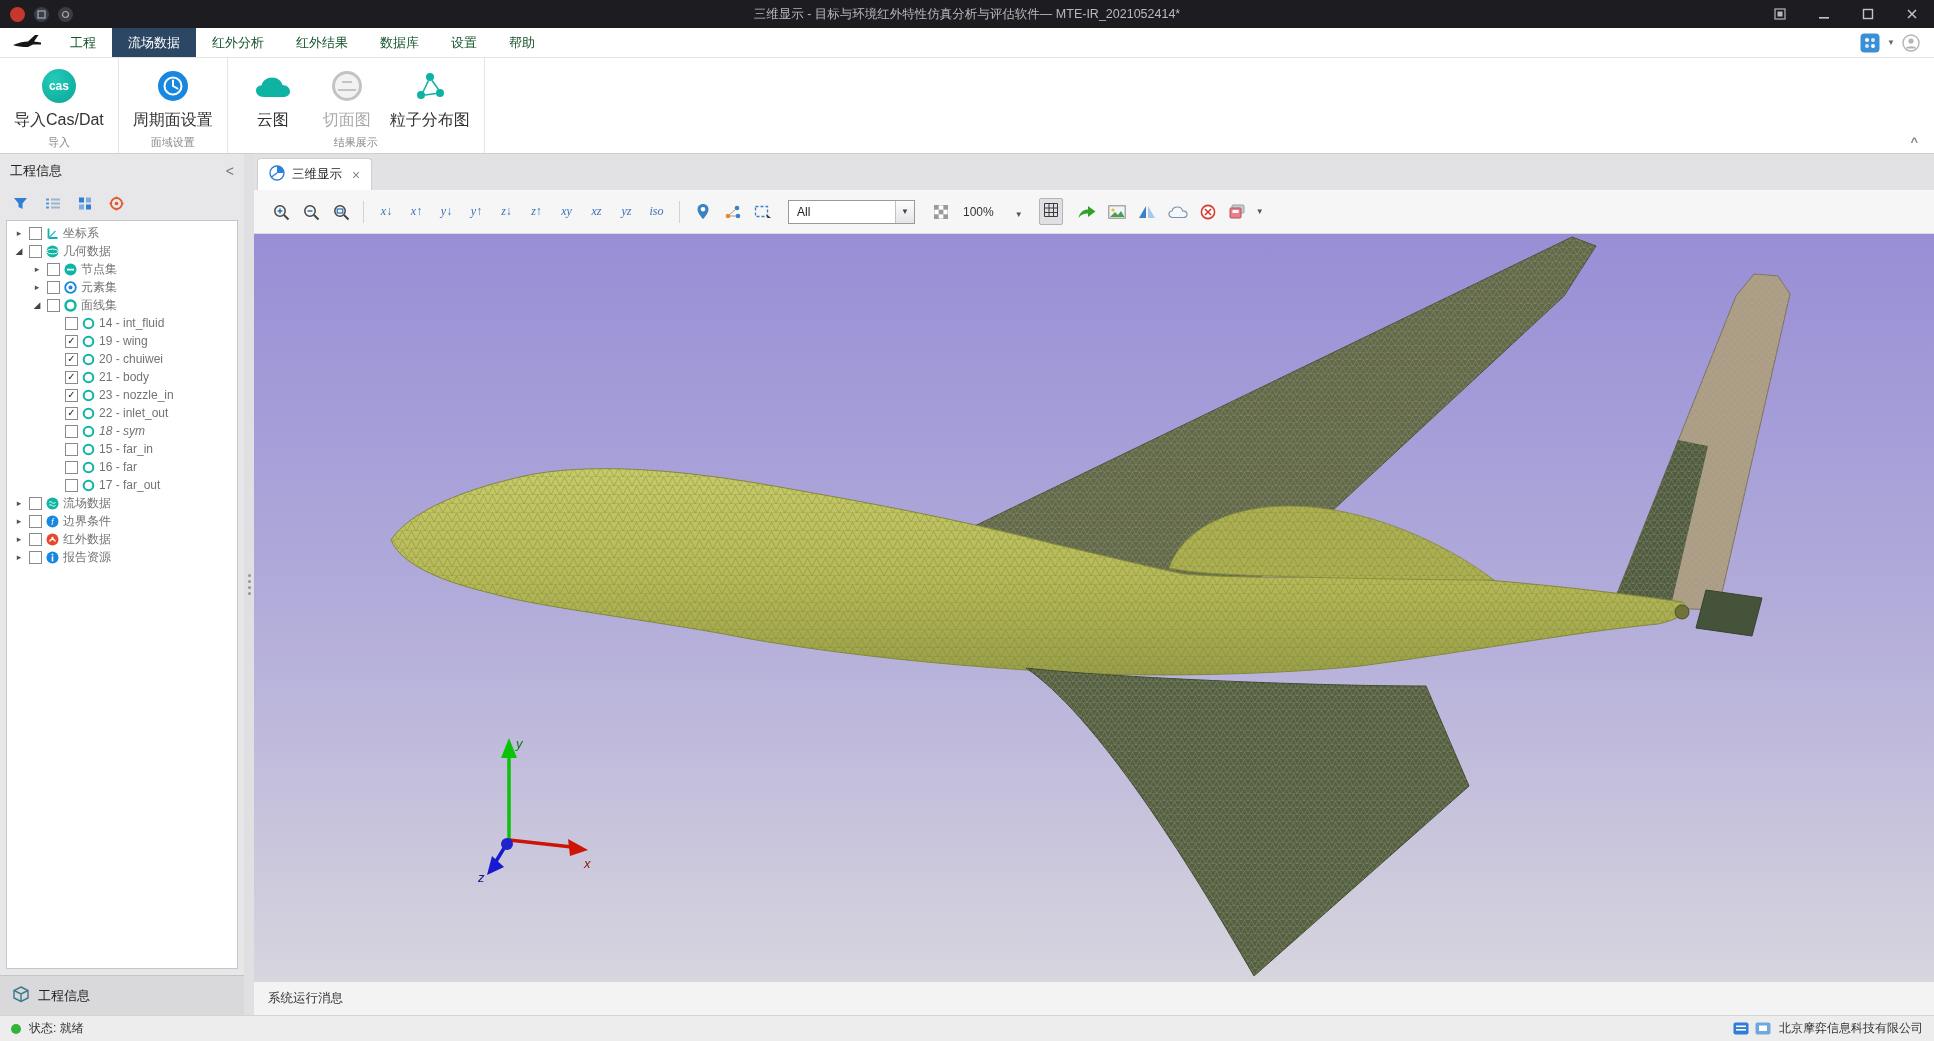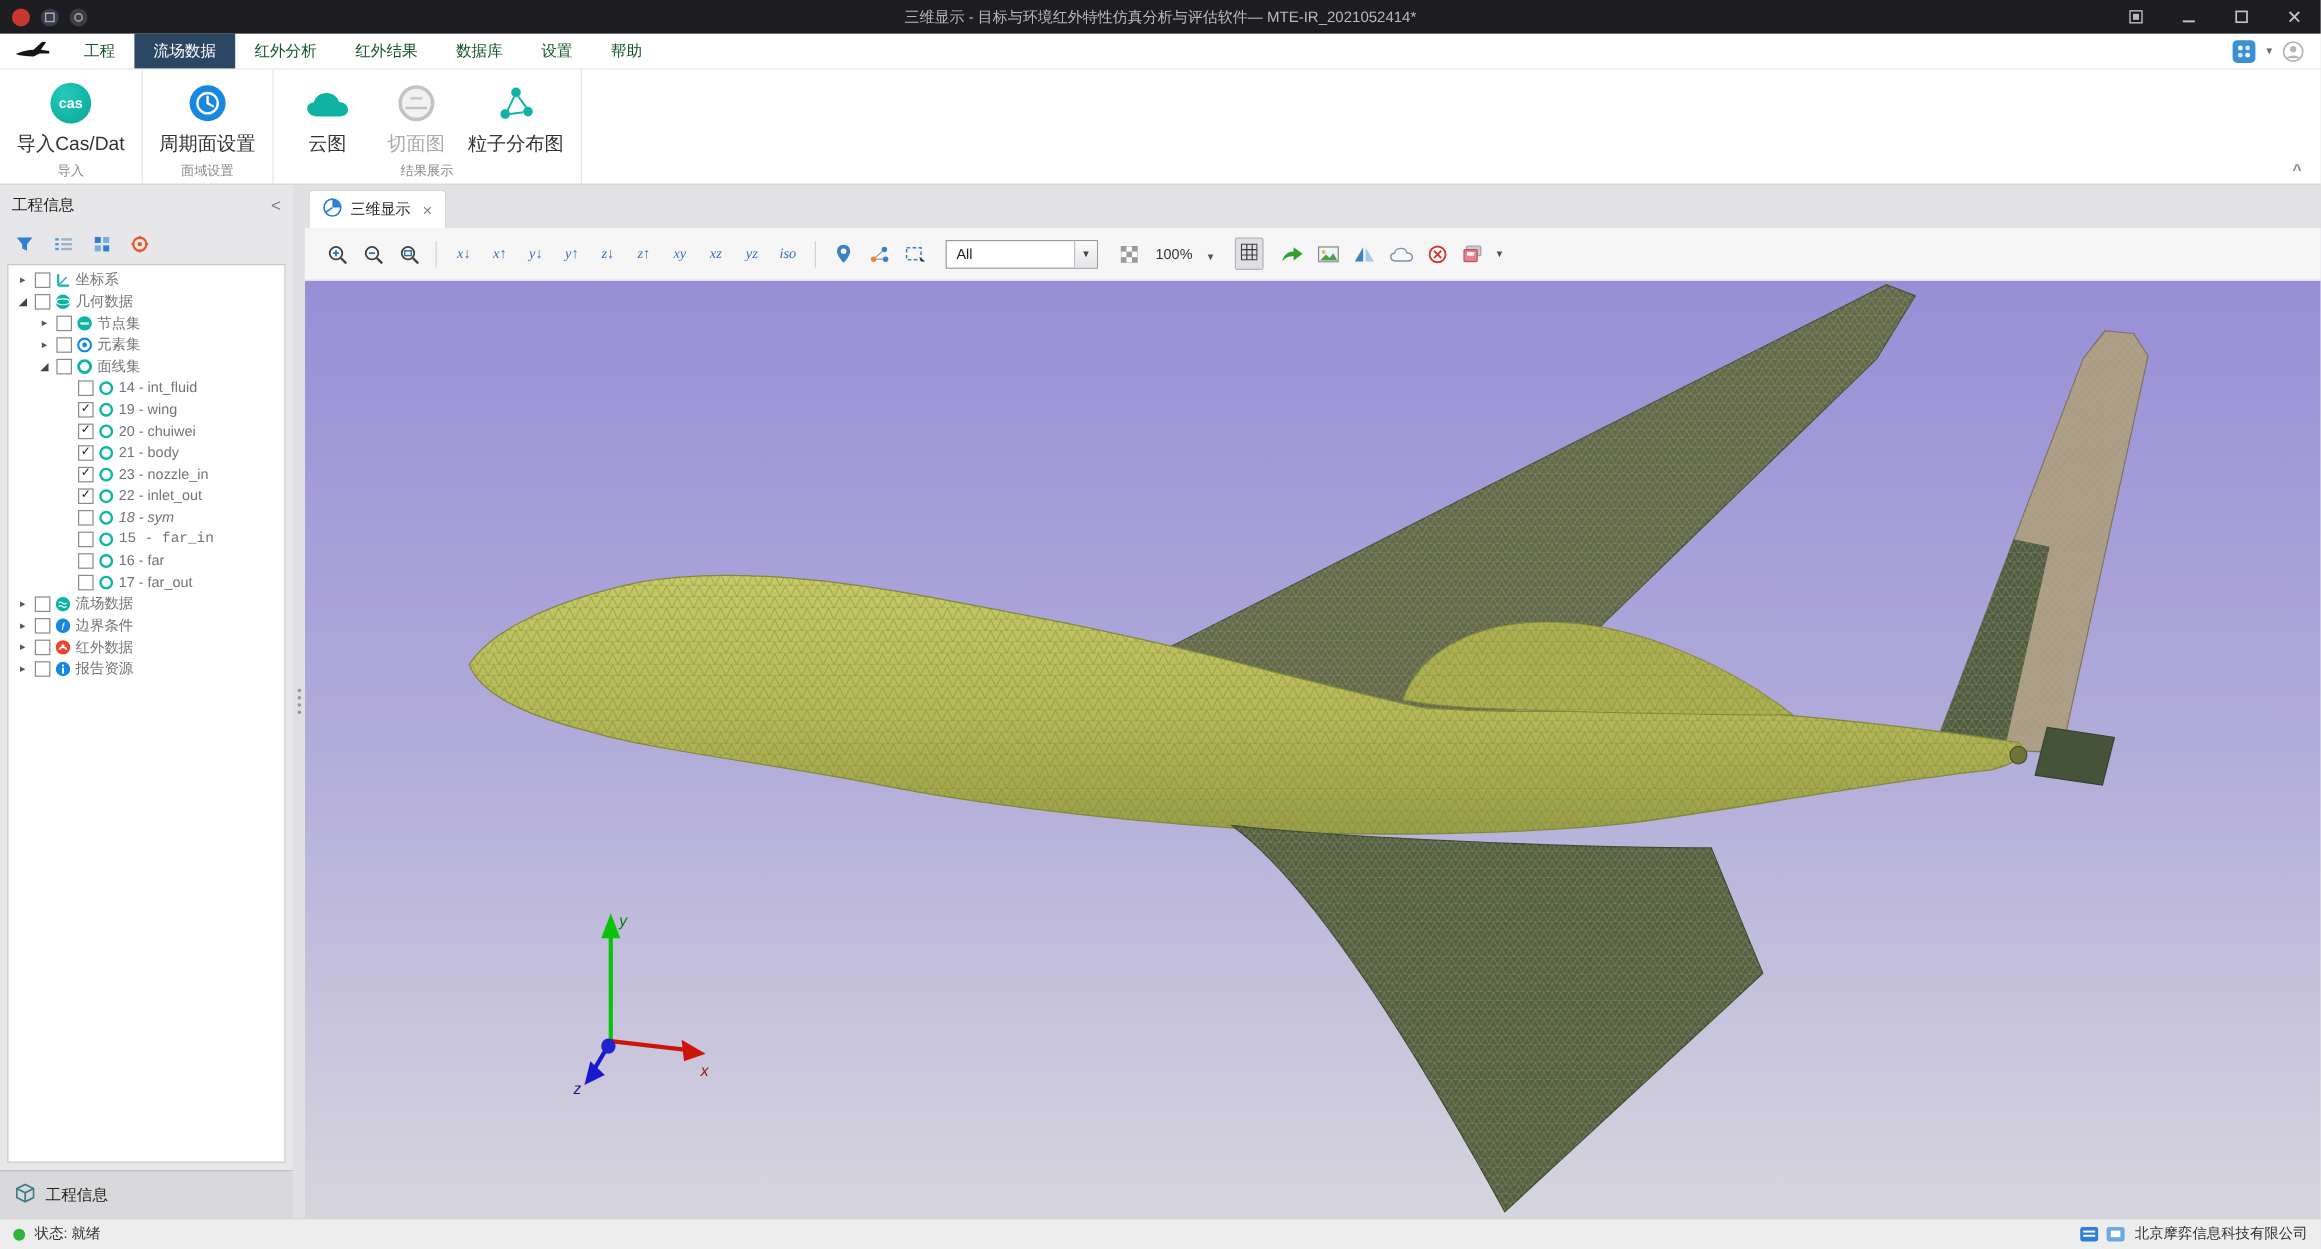--- a/index.html
+++ b/index.html
@@ -66,21 +66,21 @@
 .tclose{color:#888;font-size:14px;margin-left:3px;cursor:pointer}
 
 .vtoolbar{height:44px;background:#f6f6f7;border-bottom:1px solid #dcdcde;display:flex;align-items:center;gap:5px;padding:0 14px;flex:none}
 .vtgroup{display:flex;align-items:center;gap:5px}
 .vtbtn{height:26px;min-width:25px;display:inline-flex;align-items:center;justify-content:center;padding:0 3px;cursor:pointer;border-radius:3px}
 .vicon{font-style:italic;font-family:"Liberation Serif","DejaVu Serif",serif;color:#3a6fb5;font-size:12px}
 .vsep{width:1px;height:22px;background:#d2d2d4;margin:0 5px;flex:none}
 .vt-dd{width:127px;height:24px;border:1px solid #9a9a9e;background:#fff;display:flex;align-items:center;font-size:12px;margin:0 8px;cursor:pointer}
 .vt-dd .val{flex:1;padding-left:8px}
 .vt-dd .ddbtn{width:19px;height:100%;border-left:1px solid #c0c0c4;background:linear-gradient(#fdfdfd,#e4e4e8);display:flex;align-items:center;justify-content:center;font-size:8px;color:#444}
-.vt-zoom{display:flex;align-items:flex-end;gap:11px;font-size:12px;color:#333;padding:0 5px;cursor:pointer}
+.vt-zoom{display:flex;align-items:flex-end;gap:21px;font-size:12px;color:#333;padding:0 5px;cursor:pointer}
 .vt-zoom .caret{font-size:8px;color:#555}
 .vt-grid{border:1px solid #b4b4b8;background:#e0e0e4;border-radius:2px;padding:4px;display:inline-flex;cursor:pointer;margin:0 6px}
 
 .viewport{flex:1;position:relative;min-height:0;overflow:hidden}
 .viewport svg.scene{position:absolute;inset:0;width:100%;height:100%;display:block}
 
 .msgbar{height:34px;background:#f3f3f4;border-top:1px solid #d8d8da;display:flex;align-items:center;padding:0 14px;font-size:12.5px;color:#333;flex:none}
 
 .statusbar{height:26px;background:#ededee;border-top:1px solid #d4d4d6;display:flex;align-items:center;padding:0 11px;gap:8px;font-size:12px;color:#333;flex:none}
 .sdot{width:10px;height:10px;border-radius:50%;background:#31b43a;flex:none}
@@ -399,21 +399,21 @@
             <div class="trow" style="padding-left: 42px; font-style: italic;">
               <span class="arr"></span>
               <span class="cb"></span>
               <span class="tico">
                 <svg width="13" height="13">
                   <circle cx="6.5" cy="6.5" r="4.8" fill="#fff" stroke="#0db5a5" stroke-width="2"></circle>
                 </svg>
               </span>
               <span class="tlabel">18 - sym</span>
             </div>
-            <div class="trow" style="padding-left: 42px; font-family: Liberation Mono, monospace;">
+            <div class="trow" style="padding-left: 42px;">
               <span class="arr"></span>
               <span class="cb"></span>
               <span class="tico">
                 <svg width="13" height="13">
                   <circle cx="6.5" cy="6.5" r="4.8" fill="#fff" stroke="#0db5a5" stroke-width="2"></circle>
                 </svg>
               </span>
               <span class="tlabel">15 - far_in</span>
             </div>
             <div class="trow" style="padding-left: 42px;">
@@ -697,20 +697,23 @@
             <line x1="255" y1="606" x2="241" y2="629" stroke="#1818cf" stroke-width="3.5"></line>
             <polygon points="233,641 238,622 250,633" fill="#1818cf"></polygon>
             <circle cx="253" cy="610" r="6" fill="#2222cc"></circle>
             <text x="330" y="634" font-size="13" fill="#8b1a00" font-style="italic">x</text>
             <text x="262" y="514" font-size="13" fill="#0a7a0a" font-style="italic">y</text>
             <text x="224" y="648" font-size="13" fill="#15157a" font-style="italic">z</text>
           </g>
         </svg>
       </div>
 
+      <div class="msgbar">
+        <span>系统运行消息</span>
+      </div>
     </div>
   </div>
 
   <div class="statusbar">
     <span class="sdot"></span>
     <span>状态: 就绪</span>
     <span class="sb-spacer"></span>
     <span class="sbicons" style="display:inline-flex;gap:6px">
         <span class="icon">
           <svg width="16" height="13">

